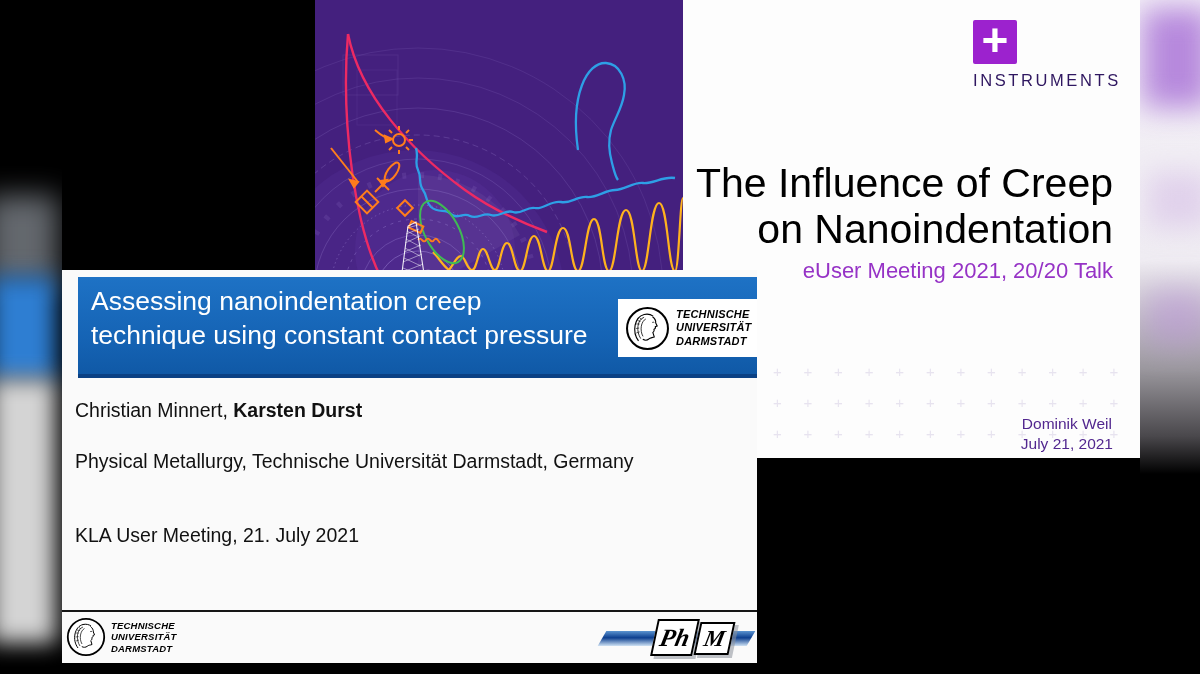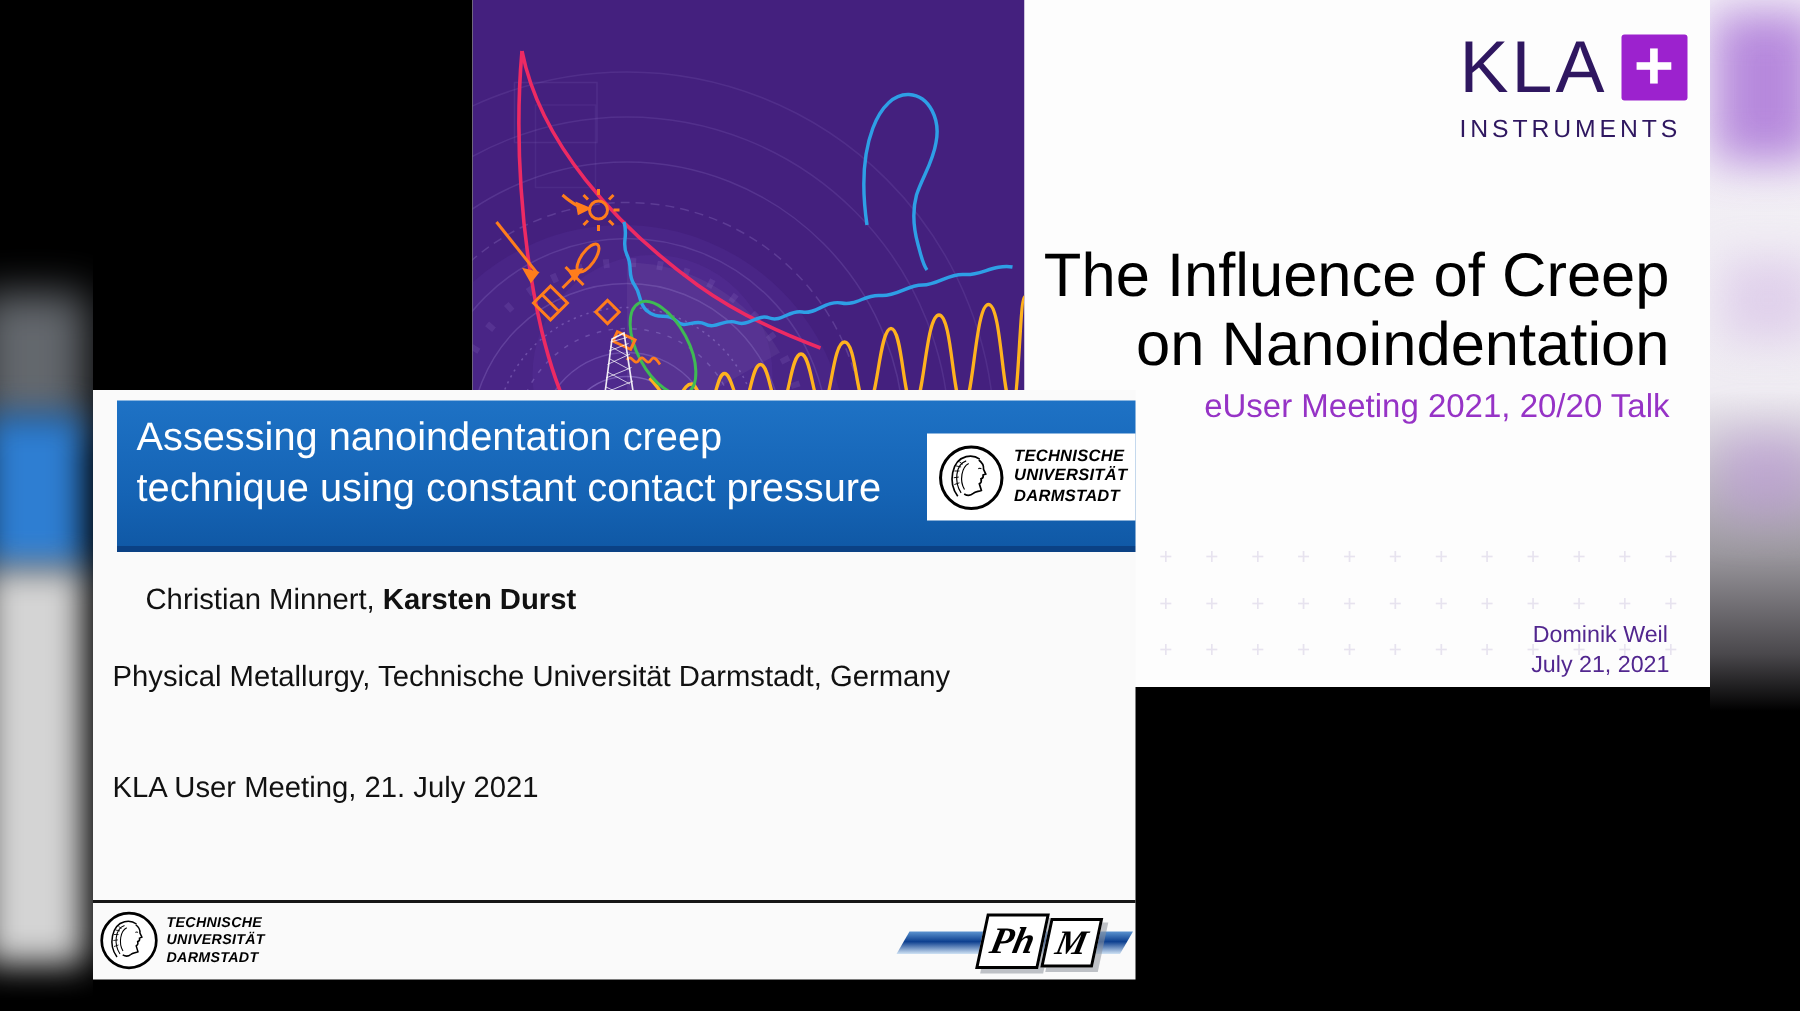--- a/index.html
+++ b/index.html
@@ -32,30 +32,30 @@
   .kla-title{position:absolute;right:27px;top:160px;text-align:right;color:#000000;
              font-size:41px;line-height:46px;}
   .kla-subtitle{position:absolute;right:27px;top:258px;text-align:right;color:#9633c6;font-size:22px;}
   .plus-grid{position:absolute;left:447px;top:356px;width:368px;color:#e7e3ef;font-size:15px;}
   .plus-grid .pg-row{display:flex;height:31px;align-items:center;}
   .plus-grid .pg-cell{width:30.6px;text-align:center;}
   .kla-credit{position:absolute;right:27px;top:414px;text-align:center;color:#52278f;
               font-size:15.5px;line-height:19.5px;}
 
   
-  #tud-slide{left:62px;top:260px;width:695px;height:393px;background:#fafafa;}
+  #tud-slide{left:62px;top:270px;width:695px;height:393px;background:#fafafa;}
   .blue-bar{position:absolute;left:16px;top:7px;right:0;height:97px;
             background:linear-gradient(180deg,#1e72c5 0%,#1563b4 65%,#1059a6 100%);
             border-bottom:4px solid #0b4184;}
   .bar-title{position:absolute;left:13px;top:8px;color:#fff;font-size:26.5px;line-height:33.5px;}
   .tu-box{position:absolute;right:0;top:22px;width:139px;height:58px;background:#fff;
           display:flex;align-items:center;gap:6px;padding-left:7px;box-sizing:border-box;}
   .tu-text{font-size:11px;font-weight:bold;line-height:13.5px;letter-spacing:.2px;color:#000;font-style:italic;}
   .body-line{position:absolute;left:13px;color:#111;font-size:19.5px;}
-  #authors{top:129px;margin-left:22px;}
+  #authors{top:129px;}
   #affiliation{top:180px;}
   #meeting{top:254px;}
   .footer-divider{position:absolute;left:0;right:0;top:340px;height:2px;background:#161616;}
   .footer-tu{position:absolute;left:4px;top:347px;display:flex;align-items:center;gap:5px;}
   .footer-tu .tu-text{font-size:9.5px;line-height:11.5px;}
 
   
   .phm{position:absolute;right:2px;top:348px;width:157px;height:40px;}
   .phm-bar{position:absolute;left:4px;top:13px;width:149px;height:15px;transform:skewX(-30deg);
            background:linear-gradient(180deg,#5b93d0 0%,#0d3f8f 45%,#cfe2f4 100%);}
@@ -145,21 +145,20 @@
         <polyline points="86,280 93,226 101,222 110,280" stroke-width="1.1" opacity=".9"></polyline>
         <path d="M88 272 L108 264 M88 262 L107 254 M89 252 L106 245 M90 243 L105 236 M91 234 L104 229 M92 228 L103 225" stroke-width=".6" opacity=".8"></path>
         <path d="M88 268 L107 276 M89 258 L106 266 M90 248 L105 256 M91 239 L104 246 M92 231 L103 237" stroke-width=".6" opacity=".8"></path>
         <circle cx="113" cy="285" r="15" stroke-width=".8" opacity=".4"></circle>
         <path d="M99 283 A14 6 0 0 0 127 283" stroke-width=".6" opacity=".35"></path>
       </g>
     </svg>
 
     <div class="kla-logo">
       <div class="kla-logo-row">
-        <span class="kla-logo-text">KLA</span>
         <span class="kla-plus">+</span>
       </div>
       <div class="kla-logo-sub">INSTRUMENTS</div>
     </div>
 
     <div class="kla-title">
       <div>The Influence of Creep</div>
       <div>on Nanoindentation</div>
     </div>
     <div class="kla-subtitle">eUser Meeting 2021, 20/20 Talk</div>

